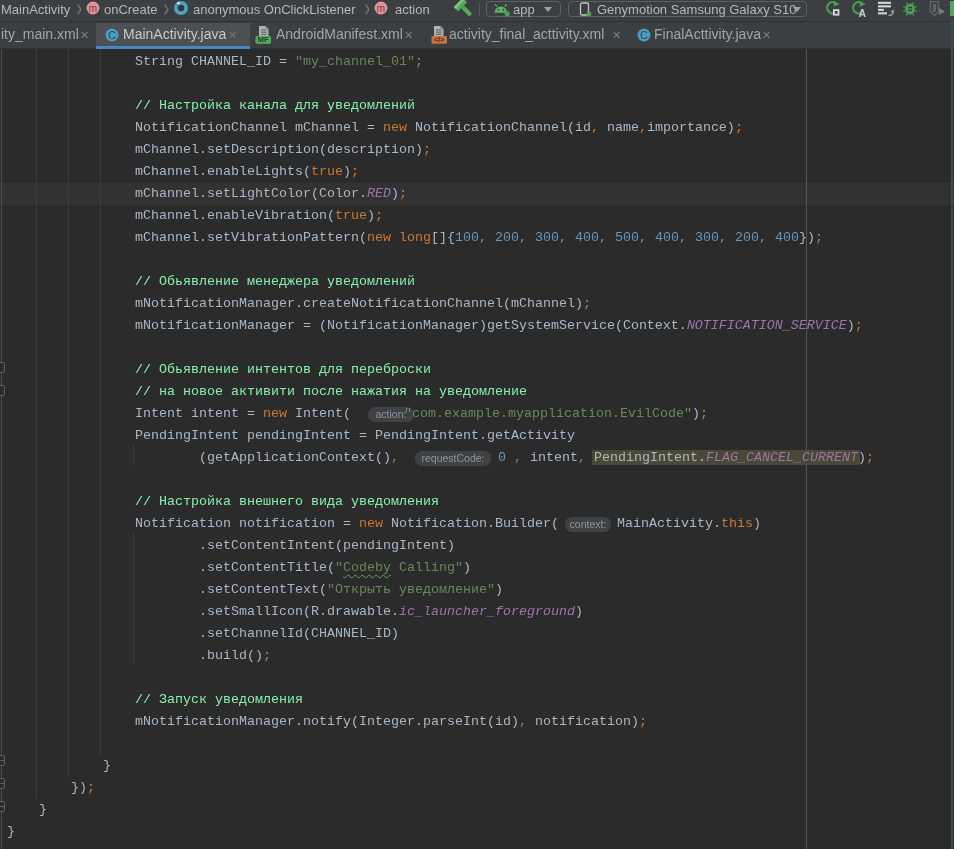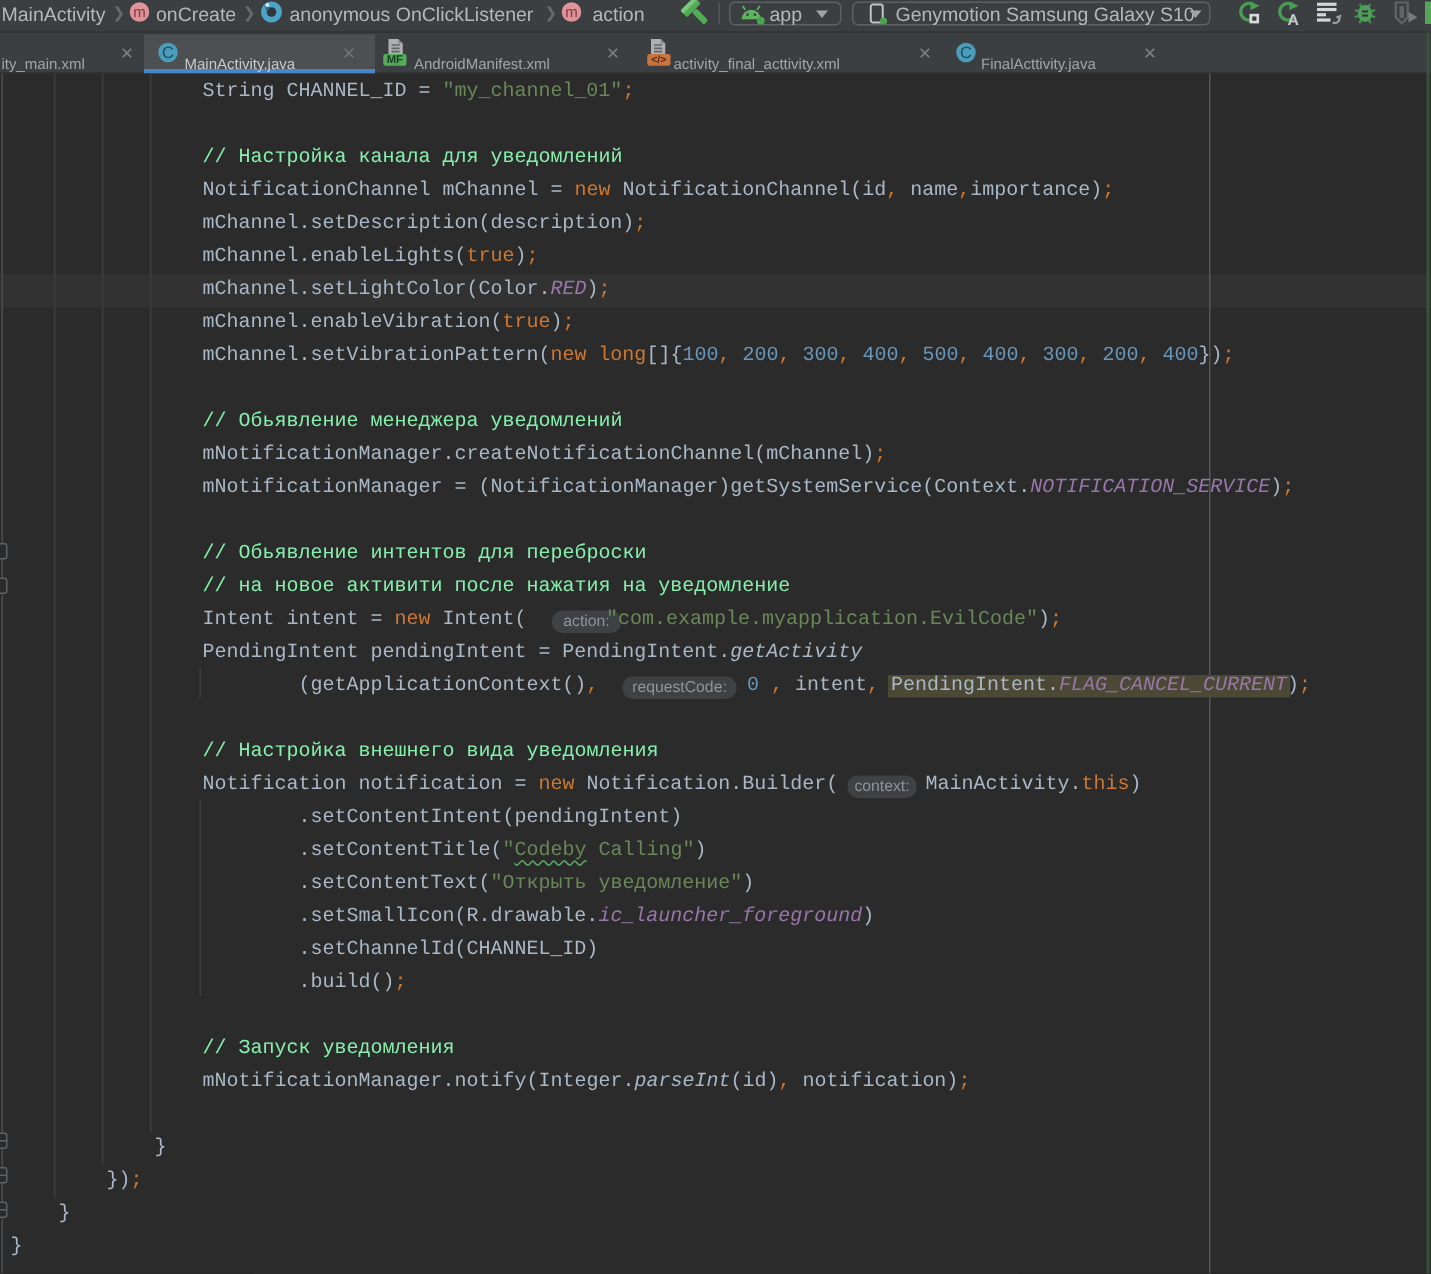--- a/index.html
+++ b/index.html
@@ -1,29 +1,29 @@
 <!DOCTYPE html>
 <html><head><meta charset="utf-8"><style>
 *{margin:0;padding:0;box-sizing:border-box}
 html,body{width:954px;height:849px;overflow:hidden;background:#2b2b2b}
 body{position:relative;font-family:"Liberation Sans",sans-serif}
 #nav{position:absolute;left:0;top:0;width:954px;height:21px;background:#3c3f41}
 #tabs{position:absolute;left:0;top:21px;width:954px;height:28px;background:#3c3f41;border-top:1px solid #303234;border-bottom:1px solid #313335}
 #ed{position:absolute;left:0;top:49px;width:954px;height:800px;background:#2b2b2b}
 .bt{position:absolute;top:2px;font-size:13px;color:#b5b8ba;white-space:pre}
 .sep{position:absolute;top:3px;font-size:10px;color:#686b6d}
-.tabt{position:absolute;top:16px;font-size:10px;color:#a2a5a7;white-space:pre}
+.tabt{position:absolute;top:4px;font-size:14px;color:#a2a5a7;white-space:pre}
 .x{position:absolute;top:7px;font-size:11px;color:#7c8082}
 .r{position:absolute;left:7px;white-space:pre;font-family:"Liberation Mono",monospace;font-size:13.3333px;line-height:22px;height:22px;color:#a9b7c6}
 .k{color:#cc7832}
 .s{color:#6a8759}
 .n{color:#6897bb}
 .c{color:#86efac}
 .f{color:#9876aa;font-style:italic}
-.it{font-style:italic}
+.it{}
 .u{text-underline-offset:2px}
 .sq{text-decoration:underline wavy #55a55f 1px;text-underline-offset:3px}
 .pill{position:absolute;height:15px;background:#3f4245;border-radius:7px;color:#8f949b;font-family:"Liberation Sans",sans-serif;font-size:10.5px;line-height:15px;white-space:pre;text-align:center}
 .gl{position:absolute;width:1px;background:#3c3c3c}
 .hlw{background:#4b4836;box-shadow:2px 0 0 #4b4836,-2px 0 0 #4b4836}
 .fold{position:absolute;left:-3px;width:8px;height:11px;border:1px solid #5d6163;border-radius:2px;background:#2b2b2b}
 .fold i{position:absolute;left:0;top:4px;width:6px;height:1px;background:#5d6163}
 .vsep{position:absolute;width:1px;background:#55585a}
 .combo{position:absolute;border:1px solid #5c6062;border-radius:4px}
 svg{position:absolute}

